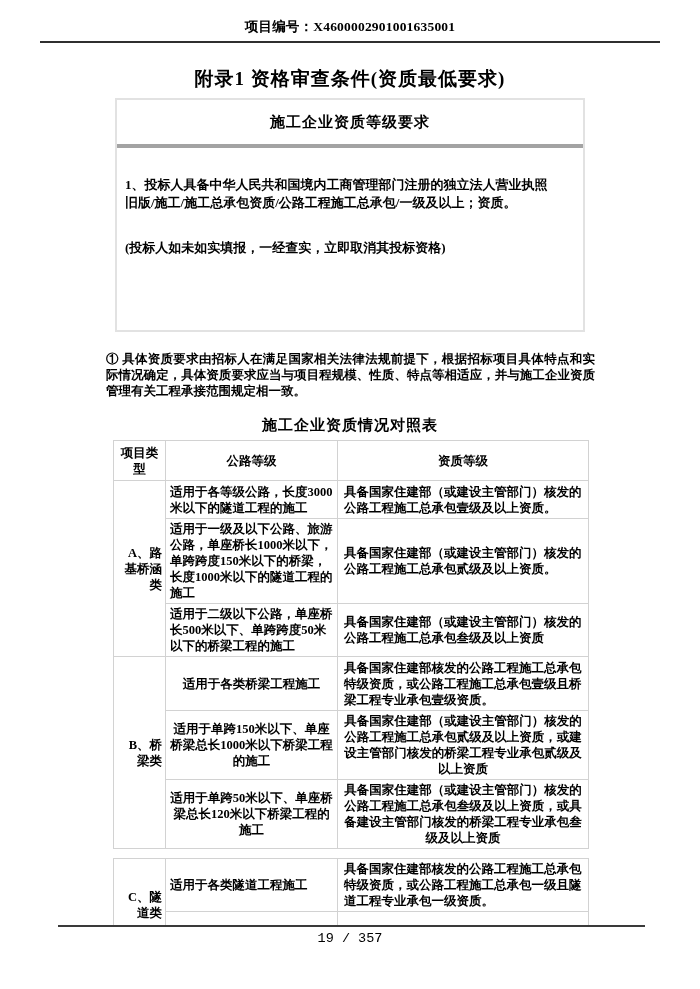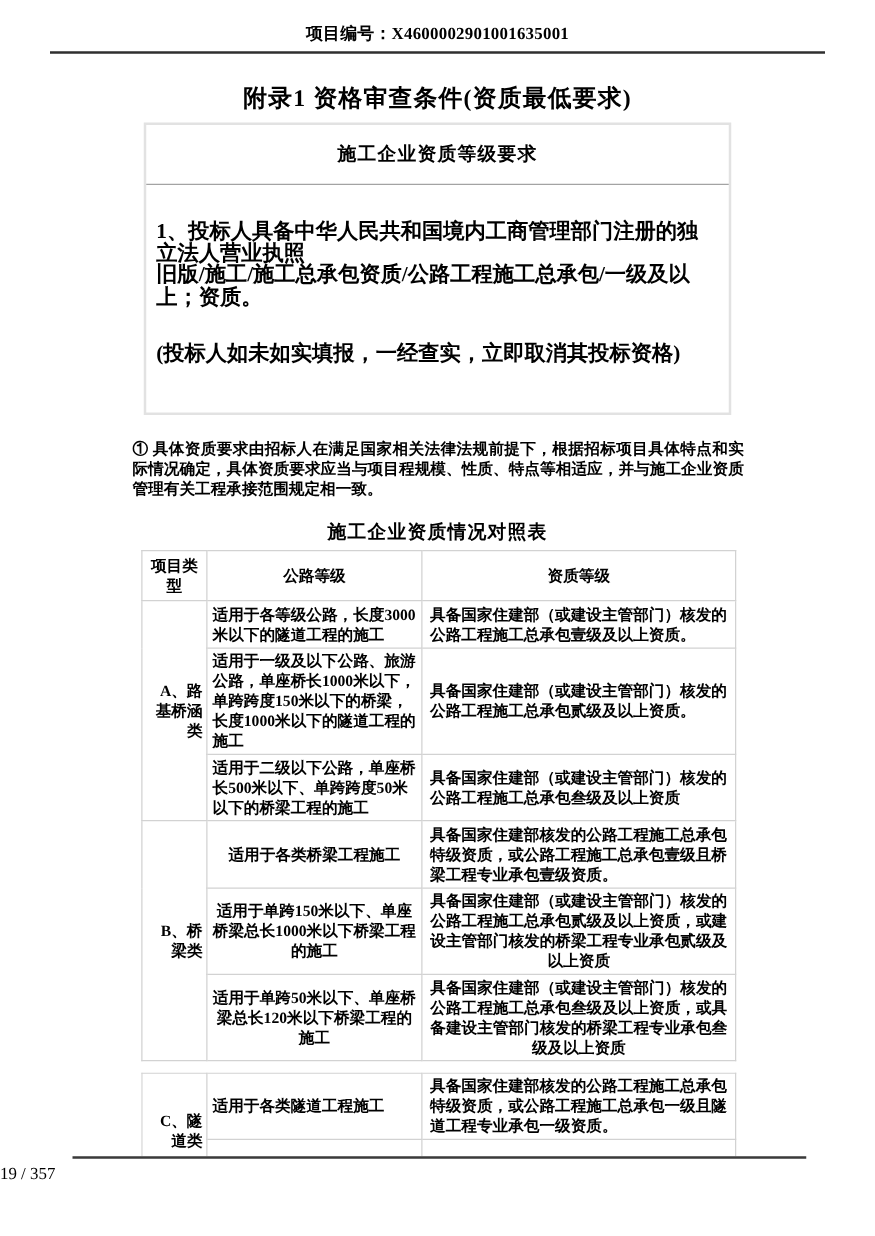--- a/index.html
+++ b/index.html
@@ -31,28 +31,28 @@
     letter-spacing:1px;
   }
 
   
   .qual-box {
     position:absolute; top:98px; left:115px; width:470px; height:234px;
     border:2px solid #e2e2e2;
   }
   .qual-box-header {
     height:48px;
-    border-bottom:1px solid #a3a3a3;
+    border-bottom:4px solid #a3a3a3;
     display:flex; align-items:center; justify-content:center;
     font-size:15px; font-weight:bold;
     letter-spacing:1px;
   }
   .qual-box-body {
     padding:28px 10px 0 8px;
-    font-size:17px; font-weight:bold;
+    font-size:13px; font-weight:bold;
     line-height:17.5px;
   }
   .qual-line { min-height:17.5px; }
   .qual-line.caution { margin-top:28px; }
 
   
   .note {
     position:absolute; top:351px; left:106px; width:489px;
     font-size:12.5px; font-weight:bold;
     line-height:16px;
@@ -100,22 +100,22 @@
   tr.h50 { height:50px; }
   tr.h40 { height:40px; }
 
   
   .footer-rule {
     position:absolute; top:925px; left:58px; right:55px;
     height:2px; background:#3a3a3a;
   }
   .page-number {
     position:absolute; top:931px; left:0; width:100%;
-    text-align:left;
-    font-family:Liberation Serif, serif;
+    text-align:center;
+    font-family:Liberation Mono, monospace;
     font-size:13.5px;
   }
 </style>
 </head>
 <body>
 
 <div class="doc-header">项目编号：X4600002901001635001</div>
 <div class="header-rule"></div>
 
 <div class="page-title">附录1 资格审查条件(资质最低要求)</div>

